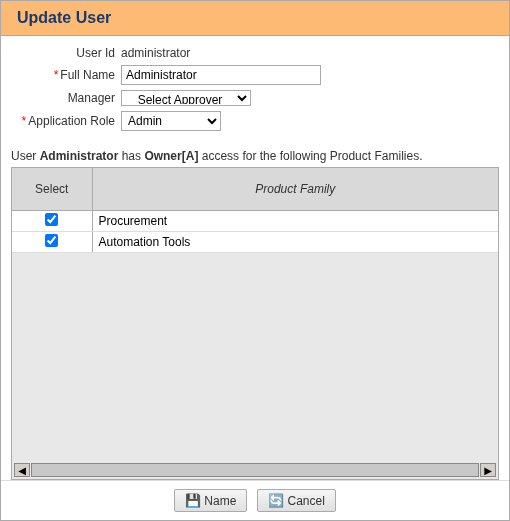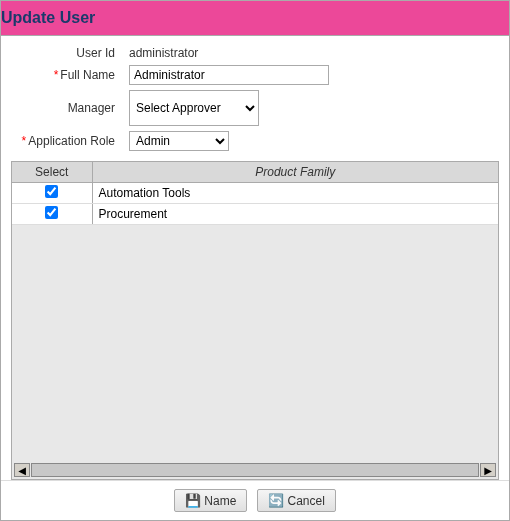--- a/index.html
+++ b/index.html
@@ -14,38 +14,37 @@
 
     .page-container {
       width: 510px;
       height: 521px;
       border: 1px solid #aaa;
       display: flex;
       flex-direction: column;
     }
 
     .page-title {
-      background: #ec4899;
+      background: #fdba74;
       border-bottom: 1px solid #aaa;
-      padding: 8px 0;
+      padding: 8px 16px;
       font-size: 16px;
       font-weight: bold;
       color: #1a3a6b;
     }
 
     .form-area {
       padding: 10px 10px 5px 10px;
       flex-shrink: 0;
     }
 
     .form-row {
       display: flex;
       align-items: center;
       margin-bottom: 5px;
-      gap: 8px;
     }
 
     .form-label {
       text-align: right;
       width: 110px;
       padding-right: 6px;
       color: #333;
       flex-shrink: 0;
     }
 
@@ -64,23 +63,24 @@
 
     .form-static {
       font-size: 12px;
       color: #333;
     }
 
     .manager-select {
       border: 1px solid #aaa;
       padding: 1px 2px;
       font-size: 12px;
-      height: 36px;
+      height: 16px;
       width: 130px;
       background: #fff;
+      text-align: center;
     }
 
     .app-role-select {
       border: 1px solid #aaa;
       padding: 1px 2px;
       font-size: 12px;
       height: 20px;
       width: 100px;
       background: #fff;
     }
@@ -109,21 +109,21 @@
     .product-table {
       width: 100%;
       border-collapse: collapse;
       background: #fff;
     }
 
     .product-table th {
       background: #d9d9d9;
       border-bottom: 1px solid #aaa;
       border-right: 1px solid #aaa;
-      padding: 3px 6px;
+      padding: 14px 6px;
       text-align: center;
       font-weight: normal;
       font-size: 12px;
       color: #333;
     }
 
     .product-table th:last-child {
       border-right: none;
       font-style: italic;
     }
@@ -242,42 +242,45 @@
       <div class="form-label">
         <span class="required-star">*</span><span>Application Role</span>
       </div>
       <select class="app-role-select">
         <option>Admin</option>
       </select>
     </div>
 
   </div>
 
+  <div class="info-text">
+    <span>User </span><strong>Administrator</strong><span> has </span><strong>Owner[A]</strong><span> access for the following Product Families.</span>
+  </div>
 
   <div class="table-container">
     <div class="table-scroll-area">
       <table class="product-table">
         <thead>
           <tr>
             <th>
               <span>Select</span>
             </th>
             <th>
               <span>Product Family</span>
             </th>
           </tr>
         </thead>
         <tbody id="table-body">
         <tr>
               <td class="select-col"><input type="checkbox" checked="" style=""></td>
-              <td>Automation Tools</td>
+              <td>Procurement</td>
             </tr>
             <tr>
               <td class="select-col"><input type="checkbox" checked="" style=""></td>
-              <td>Procurement</td>
+              <td>Automation Tools</td>
             </tr>
           </tbody>
       </table>
     </div>
 
     <div class="scrollbar-row">
       <div class="scroll-left-btn">◀</div>
       <div class="scroll-track"></div>
       <div class="scroll-right-btn">▶</div>
     </div>

